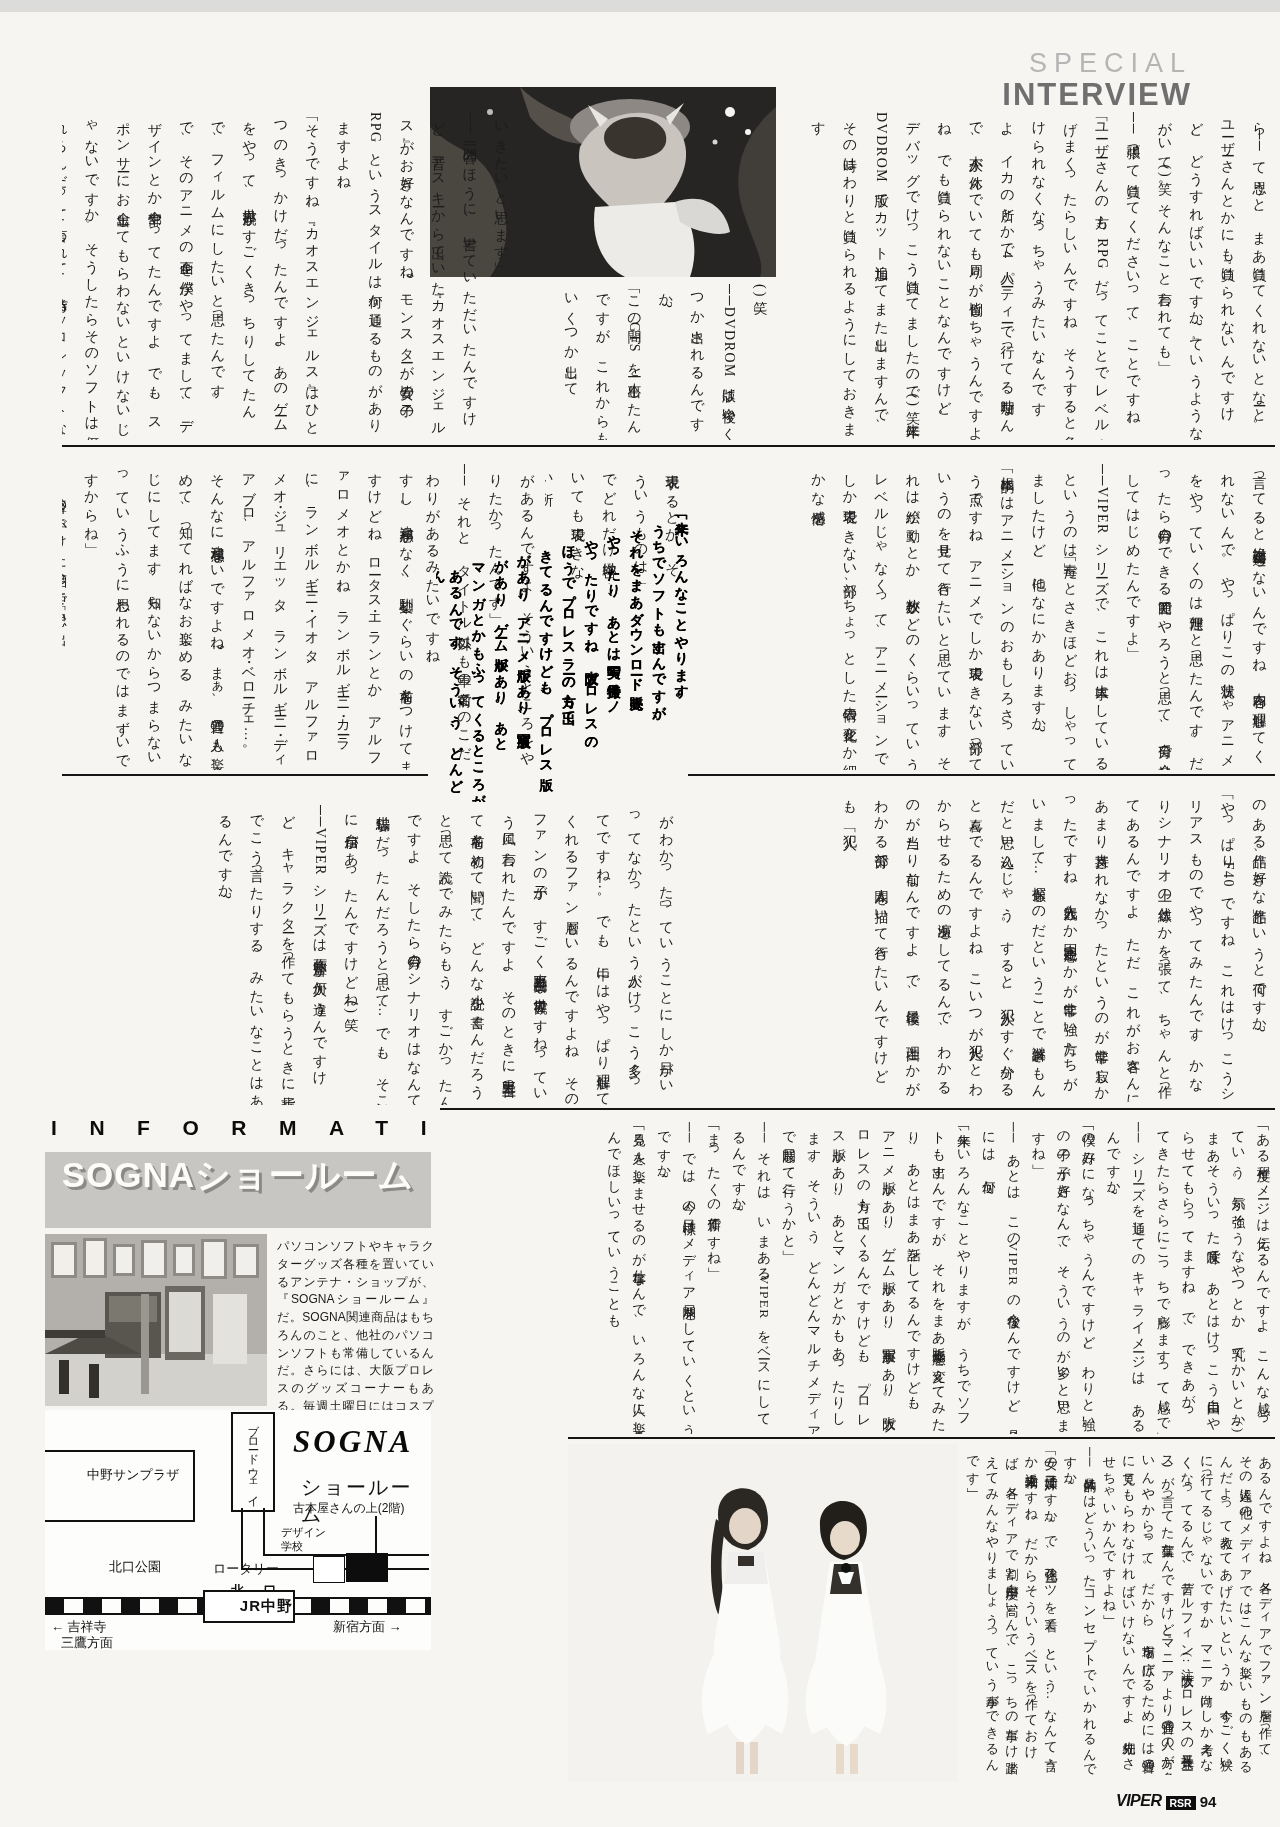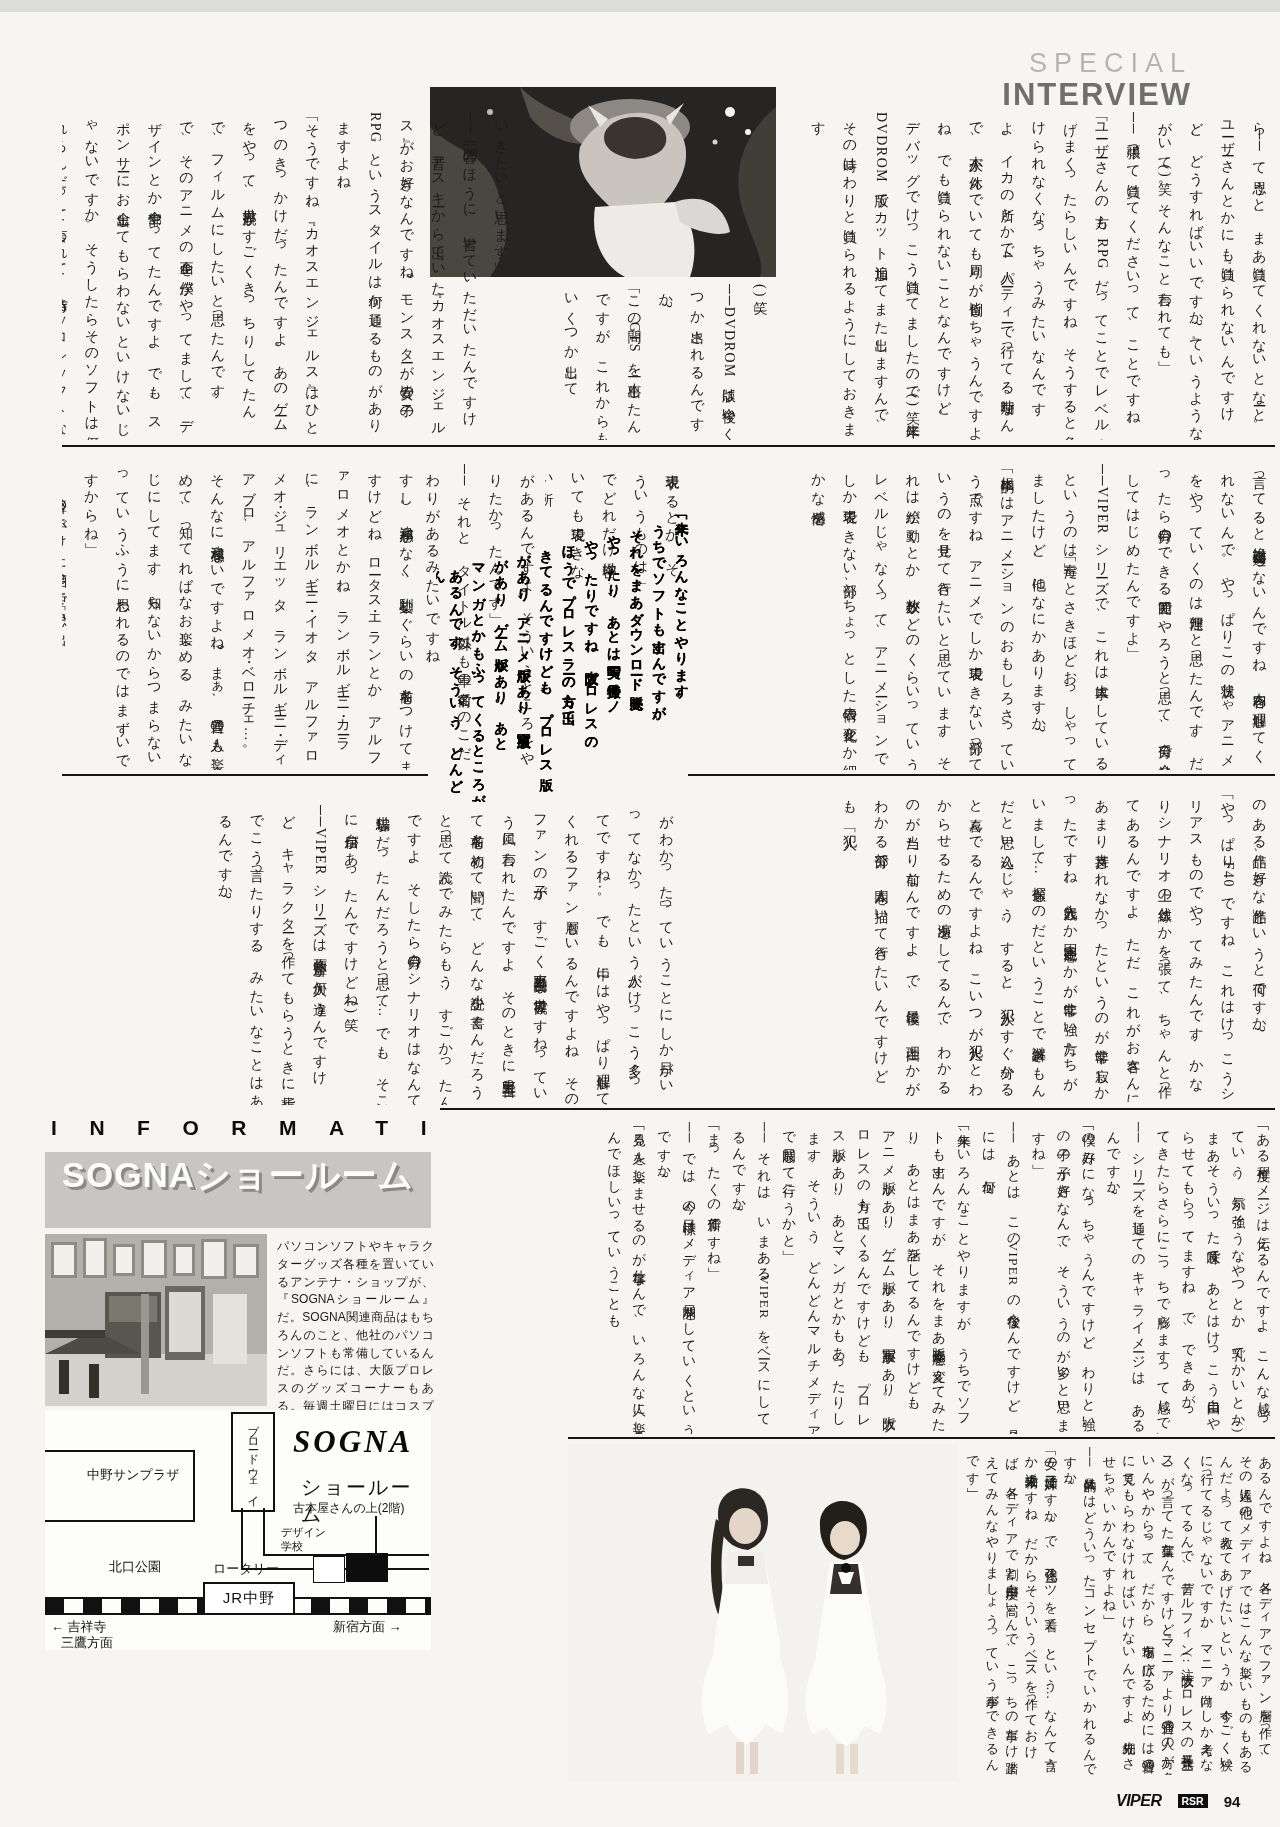--- a/index.html
+++ b/index.html
@@ -77,34 +77,34 @@
   .design-school{position:absolute; left:236px; top:116px; font-size:11px; line-height:1.25; white-space:pre-line;}
   .shop-white{position:absolute; left:268px; top:146px; width:30px; height:25px; border:1.5px solid #111; background:#fff;}
   .shop-black{position:absolute; left:301px; top:143px; width:42px; height:29px; background:#0d0d0d;}
   .note-line{position:absolute; left:330px; top:106px; width:2px; height:38px; background:#111;}
   .railway{
     position:absolute; left:0; top:187px; width:386px; height:14px;
     background:repeating-linear-gradient(90deg,#111 0 19px,#fdfdfb 19px 38px);
     border-top:2px solid #111; border-bottom:2px solid #111; box-sizing:content-box;
   }
   .station-box{
-    position:absolute; left:158px; top:172px; width:88px; height:29px; background:#fff; border:2px solid #111;
-    display:flex; align-items:center; justify-content:center; font-size:15px; font-weight:400; letter-spacing:1px;
+    position:absolute; left:158px; top:180px; width:88px; height:29px; background:#fff; border:2px solid #111;
+    display:flex; align-items:center; justify-content:flex-end; font-size:15px; font-weight:700; letter-spacing:1px;
   }
   .dir{position:absolute; font-size:13px; font-weight:500;}
   
   .addr{
     position:absolute; left:45px; top:1650px; width:386px; height:80px; background:#0f0f0f;
     color:#f3f3f1; font-family:"Liberation Sans","DejaVu Sans",sans-serif; font-size:11.5px;
     line-height:1.52; padding:9px 8px; box-sizing:border-box;
   }
   .addr .ind{padding-left:58px;}
   
   .footer{
-    position:absolute; left:1116px; top:1780px; display:flex; align-items:center; gap:16px;
+    position:absolute; left:1116px; top:1780px; display:flex; align-items:flex-end; gap:4px;
     font-family:"Liberation Sans","DejaVu Sans",sans-serif;
   }
   .footer .mag{font-weight:800; font-style:italic; font-size:16px; letter-spacing:-0.5px; color:#111;}
   .footer .ed{background:#0d0d0d; color:#fff; font-size:10.5px; font-weight:700; padding:1px 4px;}
   .footer .pg{font-weight:700; font-size:15px; color:#111;}
 </style>
 </head>
 <body>
 
 <div id="page">

